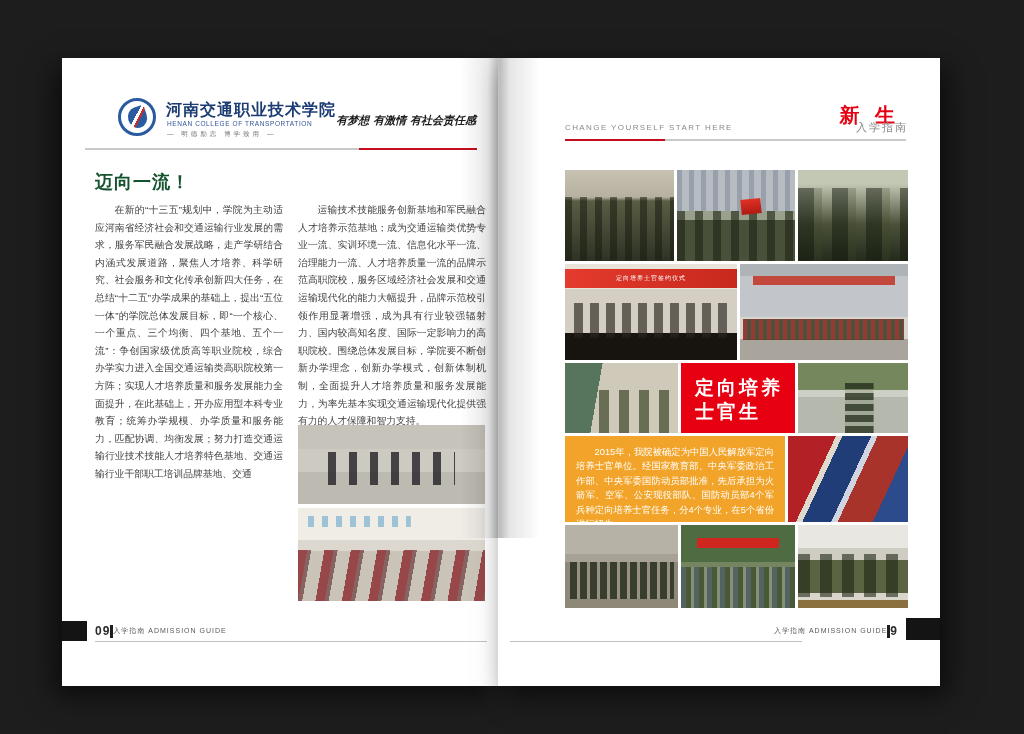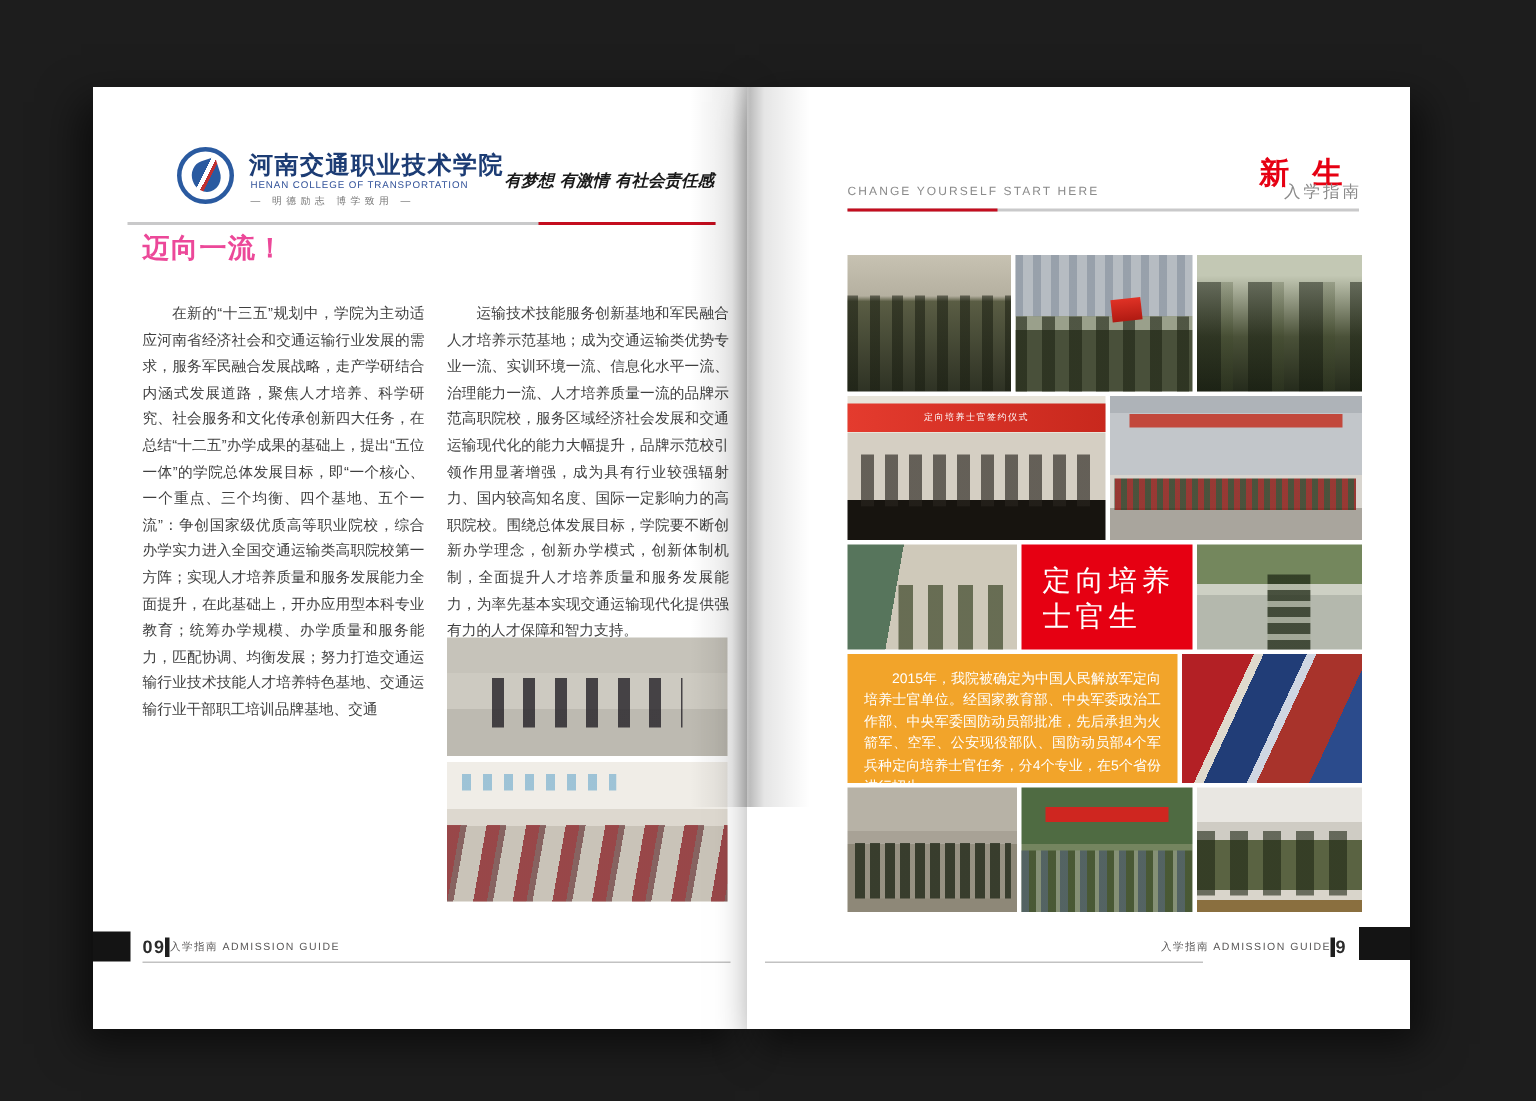--- a/index.html
+++ b/index.html
@@ -18,21 +18,21 @@
   .logo .swoosh{left:7px;top:6px;width:19px;height:21px;border-radius:60% 10% 60% 60%;
         background:linear-gradient(135deg,#2a5aa0 0 42%,#fff 42% 52%,#c03030 52% 60%,#2a5aa0 60%);transform:rotate(-18deg);}
   .cname{left:104px;top:42px;font-family:"DejaVu Serif",serif;font-weight:bold;font-size:16px;color:#1c3c74;letter-spacing:1px;white-space:nowrap;}
   .cname-en{left:105px;top:62px;font-size:6.5px;color:#33539a;letter-spacing:.6px;white-space:nowrap;}
   .cmotto{left:105px;top:72px;font-size:6.5px;color:#777;letter-spacing:3px;white-space:nowrap;}
   .slogan{right:22px;top:55px;font-family:"DejaVu Serif",serif;font-style:italic;font-weight:bold;font-size:11px;color:#1a1a1a;white-space:nowrap;}
   .hl{left:23px;top:90px;width:392px;height:2px;background:#c9c9ca;}
   .hl .hl-red{right:0;top:0;width:118px;height:2px;background:#c40d1e;}
 
   
-  .title{left:33px;top:95px;font-size:18px;color:#ec4899;font-weight:bold;letter-spacing:1px;}
+  .title{left:33px;top:112px;font-size:18px;color:#14532d;font-weight:bold;letter-spacing:1px;}
   .col{top:143px;width:188px;font-size:9.8px;line-height:17.6px;color:#3f3f3f;text-align:justify;}
   .col1{left:33px;} .col2{left:236px;}
   .col p{position:static;margin:0;text-indent:2em;}
 
   
   .ph{background-repeat:no-repeat;}
   .p-left1{left:236px;top:367px;width:187px;height:79px;
     background-image:repeating-linear-gradient(90deg,rgba(35,32,38,.8) 0 8px,rgba(35,32,38,0) 8px 21px),
       linear-gradient(180deg,#c6c3ba 0 30%,#cdcac1 30% 60%,#bdbab1 60% 100%);
     background-size:68% 42%,100% 100%;background-position:50% 58%,0 0;}
@@ -67,21 +67,21 @@
     background-image:repeating-linear-gradient(90deg,rgba(140,30,25,.85) 0 4px,rgba(50,60,35,.85) 4px 8px),
       linear-gradient(180deg,#aeb3b8 0 12%,#c2c6ca 12% 55%,#d8d5cf 55% 78%,#a9a59d 78% 100%);
     background-size:96% 22%,100% 100%;background-position:50% 74%,0 0;}
   .p-r2b .strip{left:8%;top:13%;width:84%;height:9%;background:#c23a2c;opacity:.9;}
 
   .p-r3a{left:67px;top:305px;width:113px;height:70px;
     background-image:repeating-linear-gradient(90deg,rgba(60,70,40,.7) 0 10px,rgba(60,70,40,0) 10px 20px),
       linear-gradient(100deg,#57755c 0 30%,#cfc9ba 30% 100%);
     background-size:70% 62%,100% 100%;background-position:100% 100%,0 0;}
   .red-card{left:183px;top:305px;width:114px;height:70px;background:#e60012;box-sizing:border-box;padding:13px 0 0 14px;}
-  .red-card .l1,.red-card .l2{position:static;display:block;color:#fff;font-weight:normal;font-size:19px;letter-spacing:3px;line-height:24px;}
+  .red-card .l1,.red-card .l2{position:static;display:block;color:#fff;font-weight:bold;font-size:19px;letter-spacing:3px;line-height:24px;}
   .p-r3b{left:300px;top:305px;width:110px;height:70px;
     background-image:repeating-linear-gradient(0deg,rgba(35,45,25,.78) 0 7px,rgba(120,130,100,.3) 7px 11px),
       linear-gradient(180deg,#74875d 0 38%,#cdd0c4 38% 48%,#b4b8ad 48% 100%);
     background-size:26% 72%,100% 100%;background-position:58% 100%,0 0;}
 
   .orange-card{left:67px;top:378px;width:220px;height:86px;background:#f2a42a;box-sizing:border-box;padding:9px 11px;}
   .orange-card p{position:static;margin:0;color:#fff;font-size:9.3px;line-height:14.4px;text-align:justify;text-indent:2em;}
   .p-r4b{left:290px;top:378px;width:120px;height:86px;
     background:linear-gradient(115deg,#b32025 0 30%,#e0dacd 30% 34%,#213d77 34% 52%,#cfd6e2 52% 56%,#a8332b 56% 78%,#2b4b8c 78% 100%);}
 

